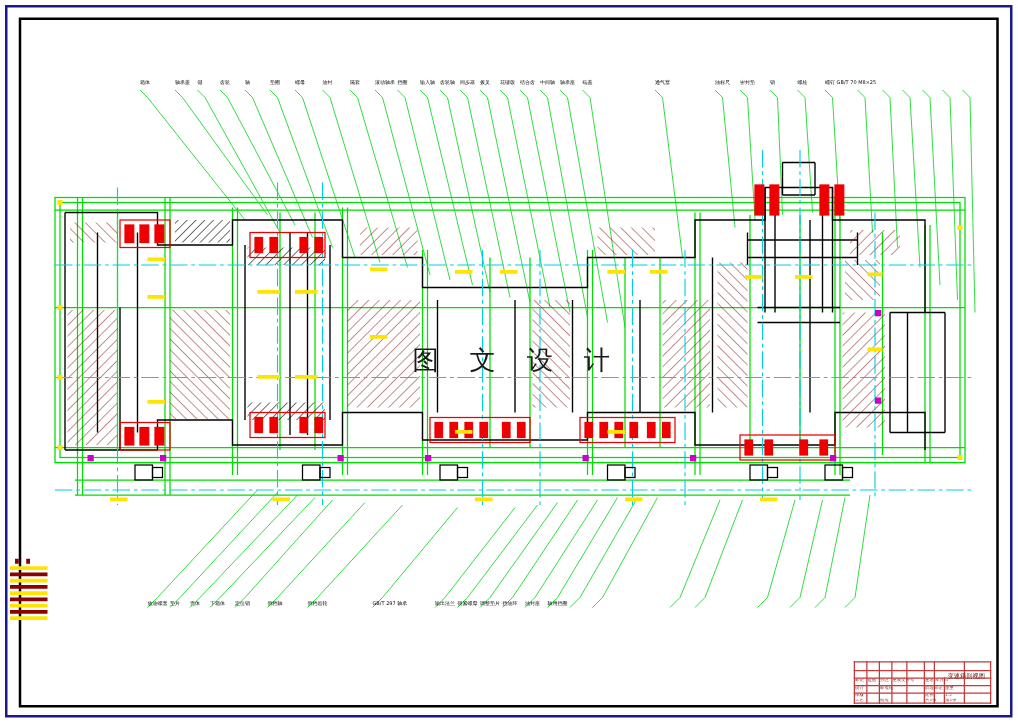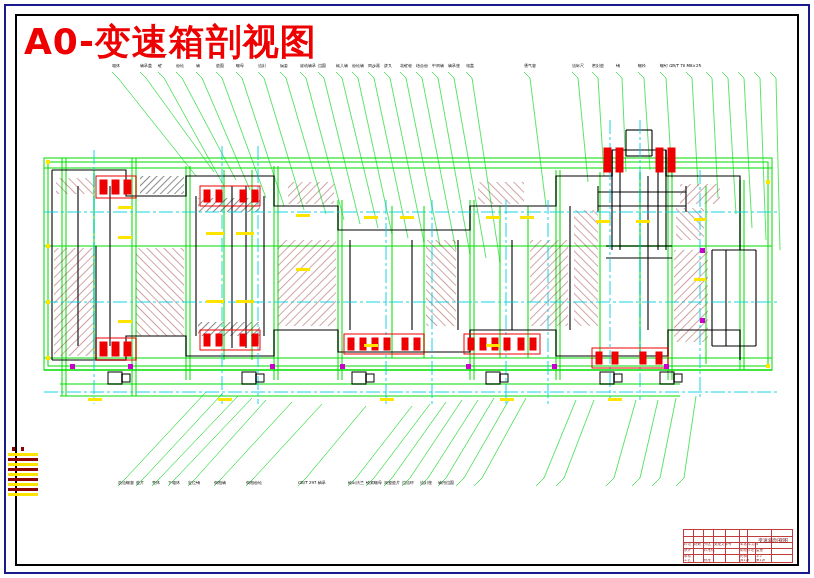--- a/index.html
+++ b/index.html
@@ -340,22 +340,22 @@
       <rect x="600" y="372" width="14" height="12"></rect>
         <rect x="614" y="374" width="8" height="8"></rect>
       <rect x="660" y="372" width="14" height="12"></rect>
         <rect x="674" y="374" width="8" height="8"></rect>
     </g>
   </svg>
 
   <div class="outer-border"></div>
   <div class="inner-frame"></div>
 
-  <div class="dwg-title">A0-变速箱剖视图</div>
-
+
+  <div class="watermark">图 文 设 计</div>
 
   <div class="rev-strip">
     <span class="tick" style="left:4px;"></span>
     <span class="tick" style="left:13px;"></span>
     <span class="rv" style="top:6px;background:#ffe400;"></span>
     <span class="rv" style="top:11px;background:#8b0000;"></span>
     <span class="rv" style="top:16px;background:#ffe400;"></span>
     <span class="rv" style="top:21px;background:#8b0000;"></span>
     <span class="rv" style="top:26px;background:#ffe400;"></span>
     <span class="rv" style="top:31px;background:#8b0000;"></span>

